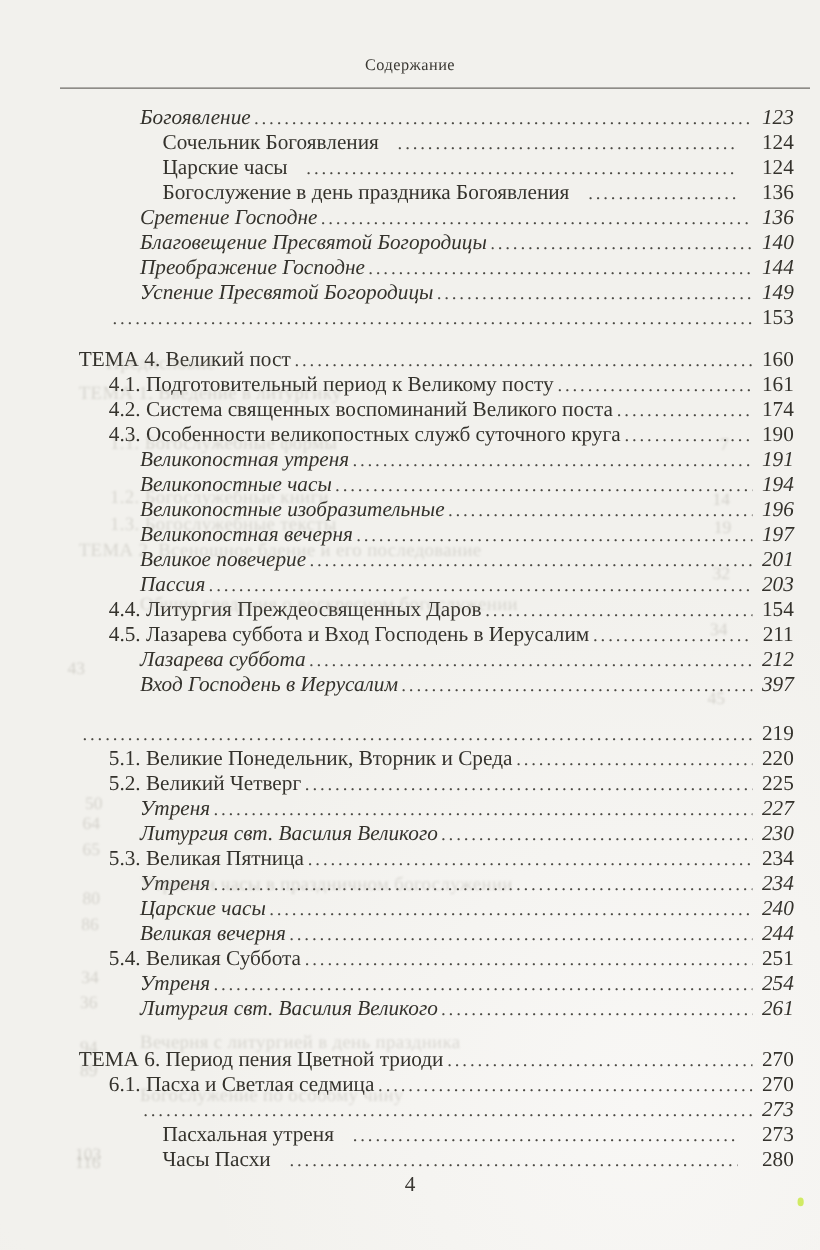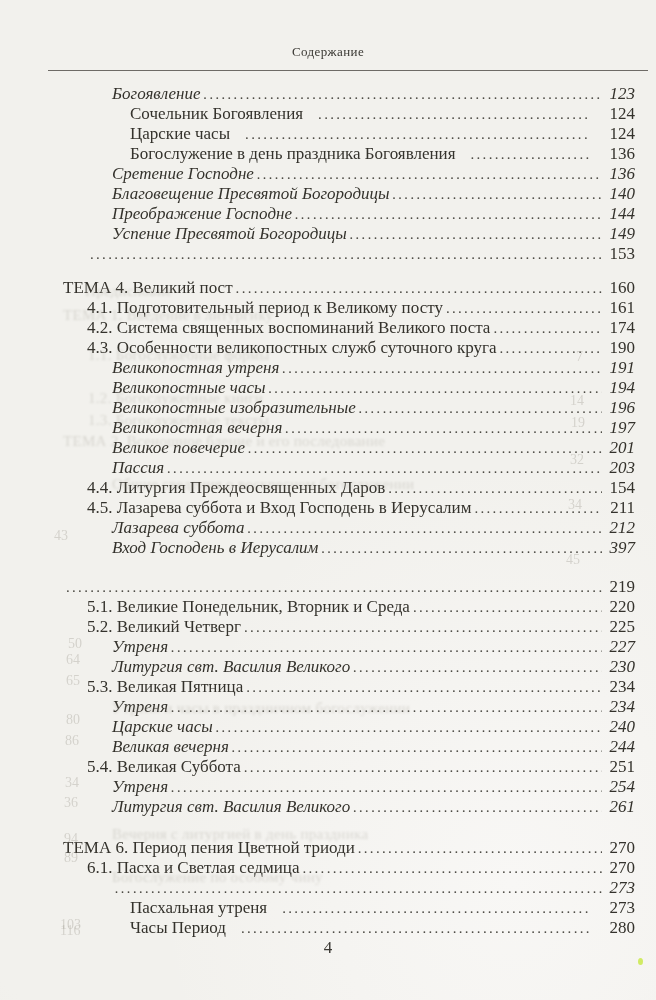--- a/index.html
+++ b/index.html
@@ -266,21 +266,21 @@
         <div class="toc-row level-3 italic">
           <span class="dots"></span>
           <span class="pg">273</span>
         </div>
         <div class="toc-row level-4">
           <span class="toc-label">Пасхальная утреня</span>
           <span class="dots"></span>
           <span class="pg">273</span>
         </div>
         <div class="toc-row level-4">
-          <span class="toc-label">Часы Период</span>
+          <span class="toc-label">Часы Пасхи</span>
           <span class="dots"></span>
           <span class="pg">280</span>
         </div>
       </div>
     </div>
 
   <div class="footer-num">4</div>
 
   <div id="bleed-layer">
       <span class="ghost-line" style="left: 85px; top: 283px;">Предисловие</span>

